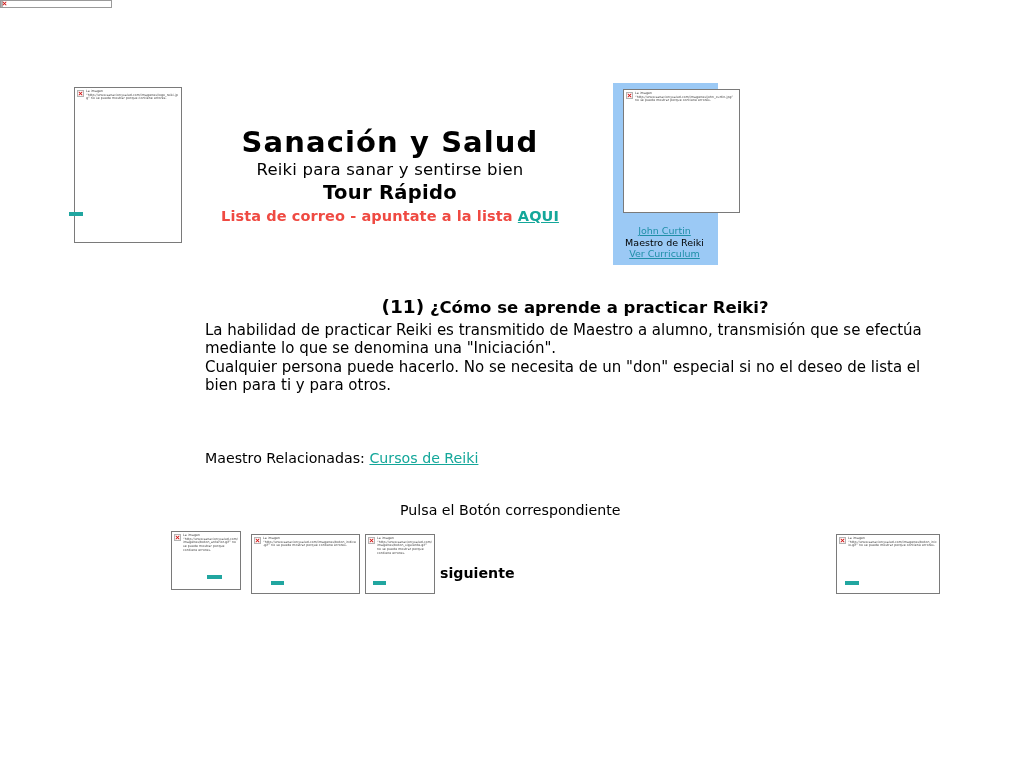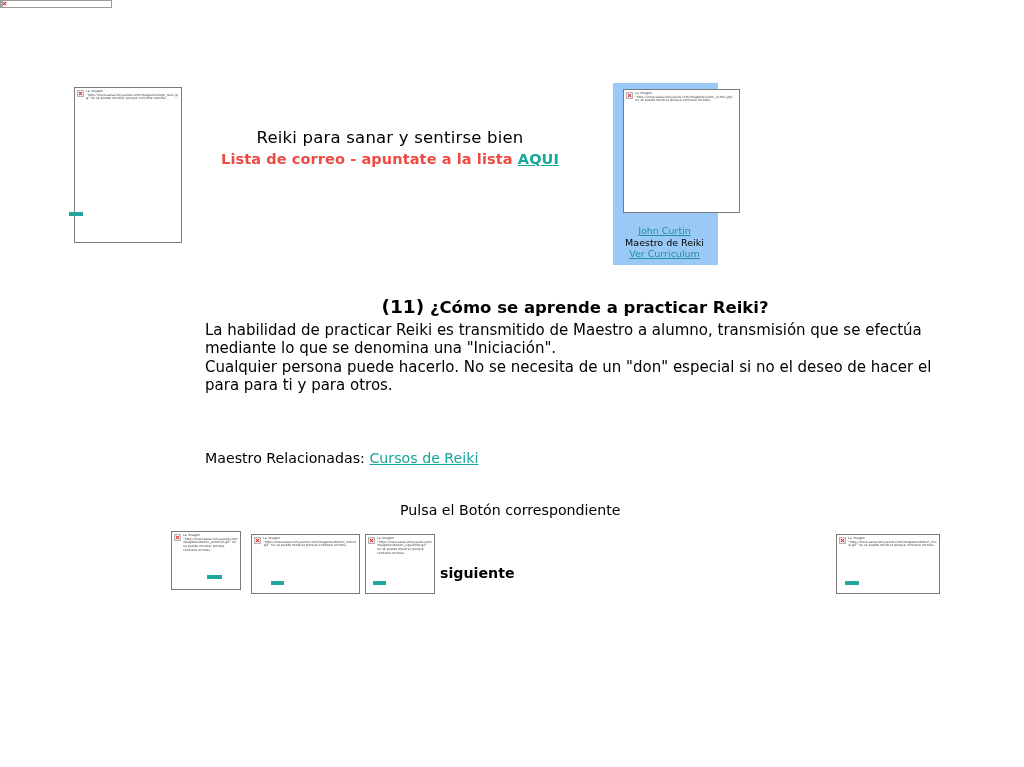--- a/index.html
+++ b/index.html
@@ -191,21 +191,23 @@
 
 <div class="broken-img" id="hero-placeholder" style="left:74px; top:87px; width:108px; height:156px;">
   <div class="bi-row">
     <span class="bi-x"></span>
     <span class="bi-alt">La imagen “http://www.sanacionysalud.com/imagenes/logo_reiki.jpg” no se puede mostrar porque contiene errores.</span>
   </div>
 </div>
 <div class="bi-stub" style="left:69px; top:212px; width:14px;"></div>
 
 <div id="header-block">
+  <h1 id="site-title">Sanación y Salud</h1>
   <div id="site-tagline">Reiki para sanar y sentirse bien</div>
+  <div id="tour-title">Tour Rápido</div>
   <div id="mailing-line">
     <span>Lista de correo - apuntate a la lista</span>
     <a href="#">AQUI</a>
   </div>
 </div>
 
 <div id="author-card"></div>
 <div class="broken-img" id="author-photo" style="left:623px; top:89px; width:117px; height:124px;">
   <div class="bi-row">
     <span class="bi-x"></span>
@@ -221,21 +223,21 @@
     <a href="#">Ver Curriculum</a>
   </div>
 </div>
 
 <div id="article">
   <h2 id="article-heading">
     <span class="qnum">(11)</span>
     <span>¿Cómo se aprende a practicar Reiki?</span>
   </h2>
   <p class="article-para">La habilidad de practicar Reiki es transmitido de Maestro a alumno, transmisión que se efectúa mediante lo que se denomina una "Iniciación".</p>
-  <p class="article-para">Cualquier persona puede hacerlo. No se necesita de un "don" especial si no el deseo de hacer el para para ti y para otros.</p>
+  <p class="article-para">Cualquier persona puede hacerlo. No se necesita de un "don" especial si no el deseo de lista el bien para ti y para otros.</p>
 </div>
 
 <div id="related-line">
   <span>Maestro Relacionadas:</span>
   <a href="#">Cursos de Reiki</a>
 </div>
 
 <div id="nav-instruction">Pulsa el Botón correspondiente</div>
 
 <div class="broken-img" id="nav-btn-1" style="left:171px; top:531px; width:70px; height:59px;">

